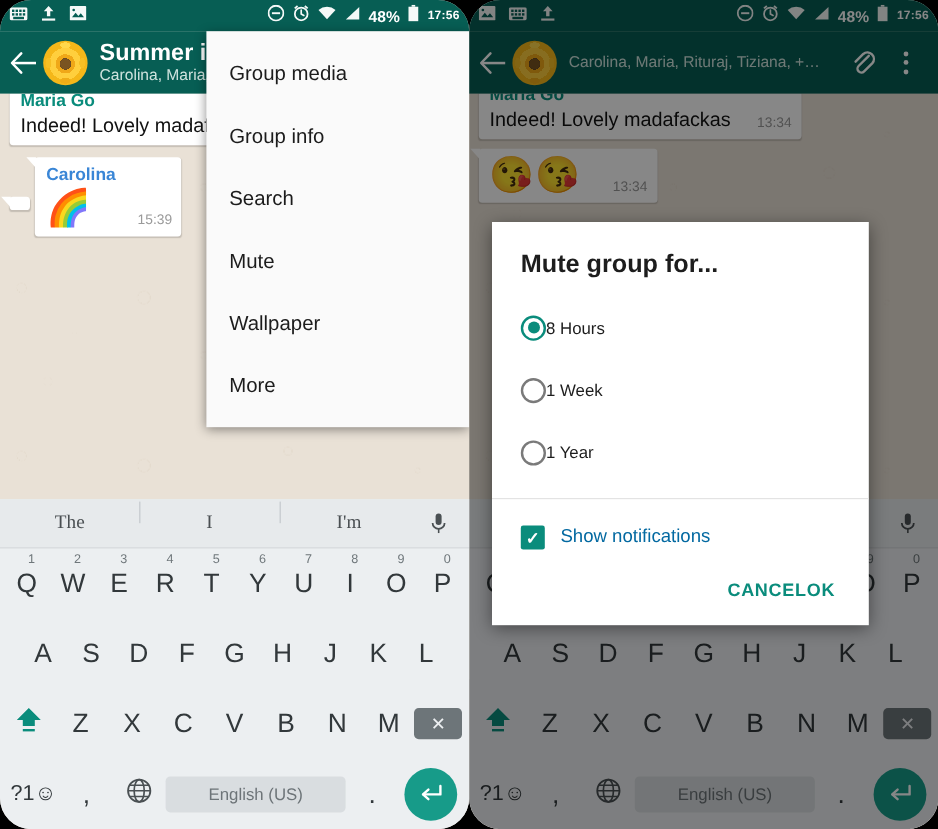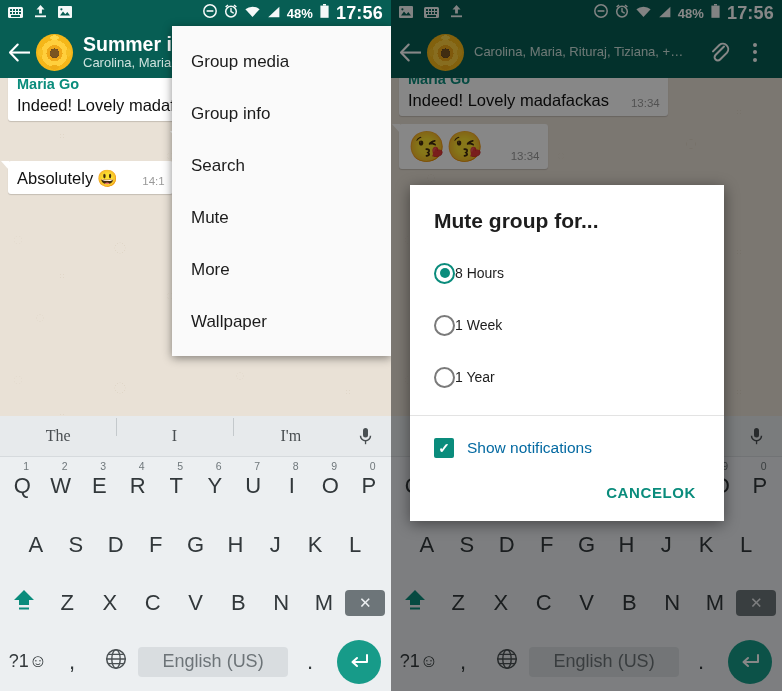--- a/index.html
+++ b/index.html
@@ -1,27 +1,27 @@
 <!DOCTYPE html>
 <html><head>
 <meta charset="utf-8">
 <style>
   html,body{margin:0;padding:0;background:#000;}
   body{width:782px;height:691px;overflow:hidden;font-family:"Liberation Sans",sans-serif;-webkit-font-smoothing:antialiased;}
   .stage{position:relative;width:782px;height:691px;display:flex;}
-  .panel{position:relative;width:391px;height:691px;overflow:hidden;background:#ece5dd;}
+  .panel{position:relative;width:391px;height:691px;overflow:hidden;background:#ece5dd;border-radius:26px;}
   .panel.right{border-left:0;}
 
   
   .statusbar{position:relative;height:26px;background:#075e54;display:flex;align-items:center;padding:0 8px;box-sizing:border-box;z-index:5;}
   .sb-left{display:flex;align-items:center;gap:11px;}
   .sb-right{margin-left:auto;display:flex;align-items:center;gap:7px;}
   .sb-ico{display:block;color:#fff;opacity:.96;}
   .sb-txt{color:#fff;font-size:13px;font-weight:600;letter-spacing:.1px;}
-  .sb-time{color:#fff;font-size:18px;font-weight:600;letter-spacing:.2px;}
+  .sb-time{color:#fff;font-size:10px;font-weight:600;letter-spacing:.2px;}
 
   
   .appbar{position:relative;height:52px;background:#075e54;display:flex;align-items:center;padding:0 8px 0 6px;box-sizing:border-box;z-index:4;}
   .back-ico{width:28px;height:28px;flex:none;color:#fff;display:flex;align-items:center;justify-content:center;}
   .avatar{width:37px;height:37px;border-radius:50%;flex:none;margin-left:2px;
      background:radial-gradient(circle at 50% 52%, #6b4a22 0 18%, #f0a818 18% 30%, #ffcf3d 30% 50%, #f5b719 50% 100%);
      position:relative;overflow:hidden;}
   .avatar:before{content:"";position:absolute;inset:0;border-radius:50%;
      background:
        radial-gradient(ellipse 7px 4px at 50% 10%, #ffd84a 60%, transparent 62%),
@@ -81,21 +81,21 @@
   .suggest{height:40px;display:flex;align-items:center;background:#e7eaec;border-bottom:1px solid #d6dadd;padding-right:8px;}
   .sg{flex:1;text-align:center;font-size:16px;color:#4a4f52;position:relative;font-family:Liberation Serif, serif;}
   .sg+.sg:before{content:"";position:absolute;left:0;top:-9px;height:18px;width:1px;background:#c4c9cc;}
   .mic-sg{width:34px;display:flex;align-items:center;justify-content:center;}
   .krow{display:flex;align-items:center;justify-content:space-around;flex:1;padding:0 3px;}
   .key{flex:1;text-align:center;font-size:22px;color:#32383b;position:relative;font-weight:400;}
   .key sup{position:absolute;top:-13px;left:50%;margin-left:1px;font-size:10.5px;color:#6f777b;font-weight:400;}
   .krow.r2{padding:0 16px;}
   .krow.r3{padding:0 3px;}
   .krow.r4{padding:0 6px;}
-  .space{flex:3.4;height:30px;background:#d9dde0;border-radius:4px;display:flex;align-items:center;justify-content:center;font-size:18px;color:#6d7478;}
+  .space{flex:3.4;height:30px;background:#d9dde0;border-radius:4px;display:flex;align-items:center;justify-content:center;font-size:14px;color:#6d7478;}
   .bksp{width:40px;height:26px;background:#6d7579;border-radius:4px;display:flex;align-items:center;justify-content:center;color:#eceff1;font-size:15px;}
   .enter{width:44px;height:44px;border-radius:50%;background:#179b89;display:flex;align-items:center;justify-content:center;color:#fff;font-size:20px;}
   .sym{font-size:18px;color:#32383b;}
   .globe{font-size:19px;color:#4a5053;}
 
   
   .menu{position:absolute;left:172px;top:26px;width:219px;background:#fafafa;box-shadow:0 2px 9px rgba(0,0,0,.45);z-index:30;padding:10px 0 8px 0;box-sizing:border-box;}
   .mi{height:52px;display:flex;align-items:center;padding-left:19px;font-size:17px;color:#1c1c1c;box-sizing:border-box;}
 
   
@@ -215,24 +215,20 @@
         </div>
 
         <div class="bubble tail">
           <div class="b-row" style="gap:26px;">
             <div class="b-text emoji-big">😘😘</div>
             <div class="b-time">13:34</div>
           </div>
         </div>
 
         <div class="bubble tail">
-          <div class="b-row" style="gap:24px;">
-            <div class="b-text">Absolutely 😃</div>
-            <div class="b-time">14:1</div>
-          </div>
         </div>
 
         <div class="bubble tail" style="min-width:105px;">
           <div class="b-name" style="color:#3a86d6">Carolina</div>
           <div class="b-row" style="gap:14px;">
             <div class="b-text emoji-img">🌈</div>
             <div class="b-time">15:39</div>
           </div>
         </div>
 
@@ -333,22 +329,22 @@
           </span>
         </div>
       </div>
     </div>
 
     <div class="menu">
       <div class="mi">Group media</div>
       <div class="mi">Group info</div>
       <div class="mi">Search</div>
       <div class="mi">Mute</div>
+      <div class="mi">Wallpaper</div>
       <div class="mi">More</div>
-      <div class="mi">Wallpaper</div>
     </div>
 
   </div>
 
   <div class="panel right">
 
     <div class="statusbar">
       <div class="sb-left">
         <span class="sb-ico">
           <svg width="14" height="12" viewBox="0 0 14 12">

